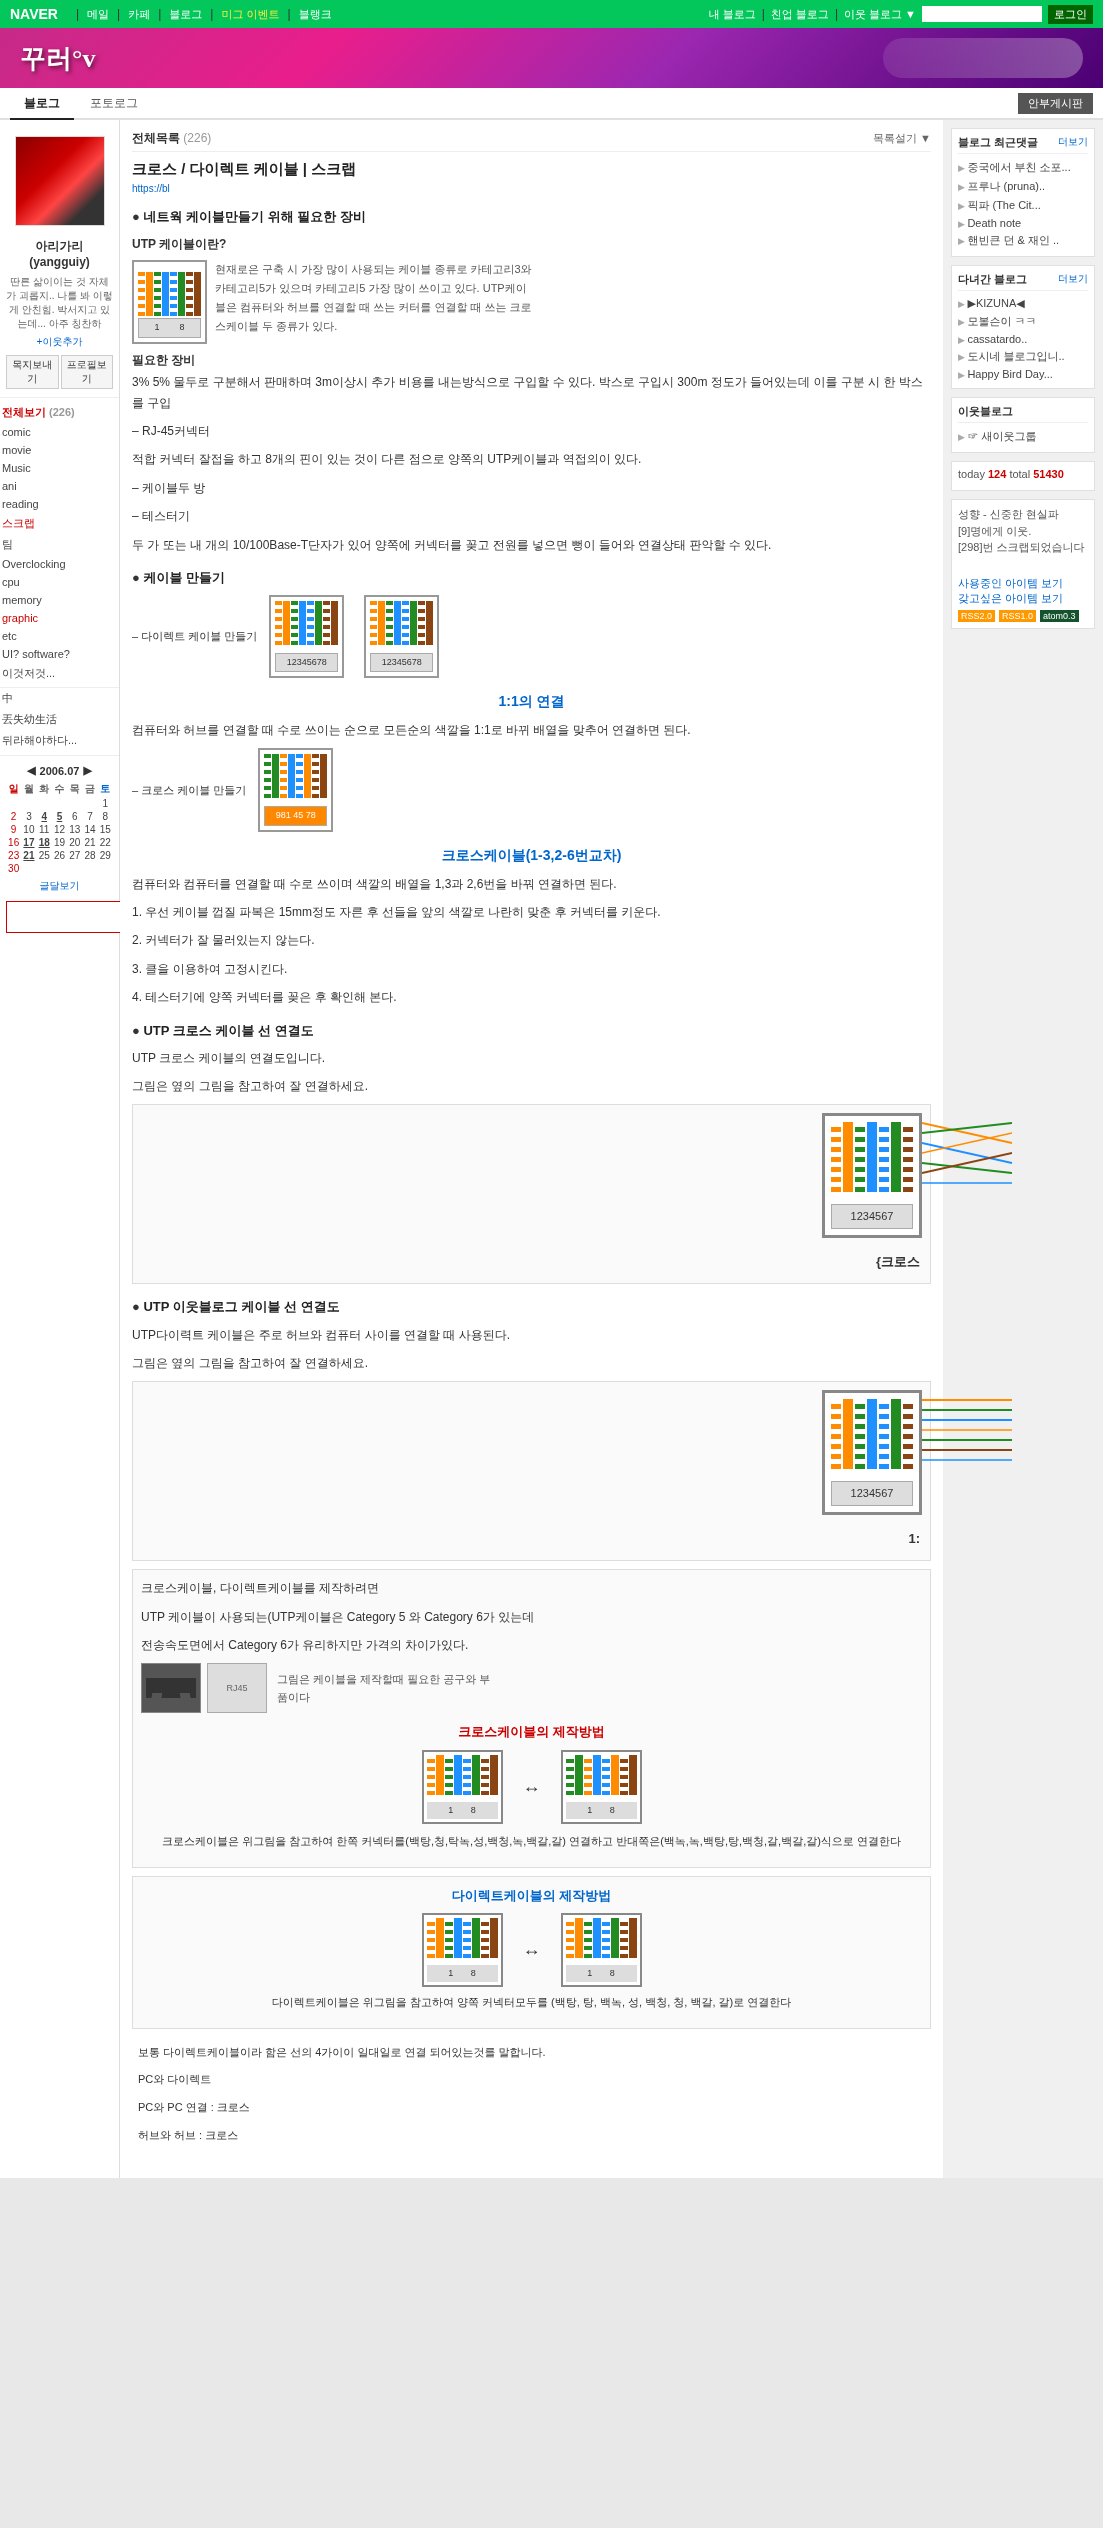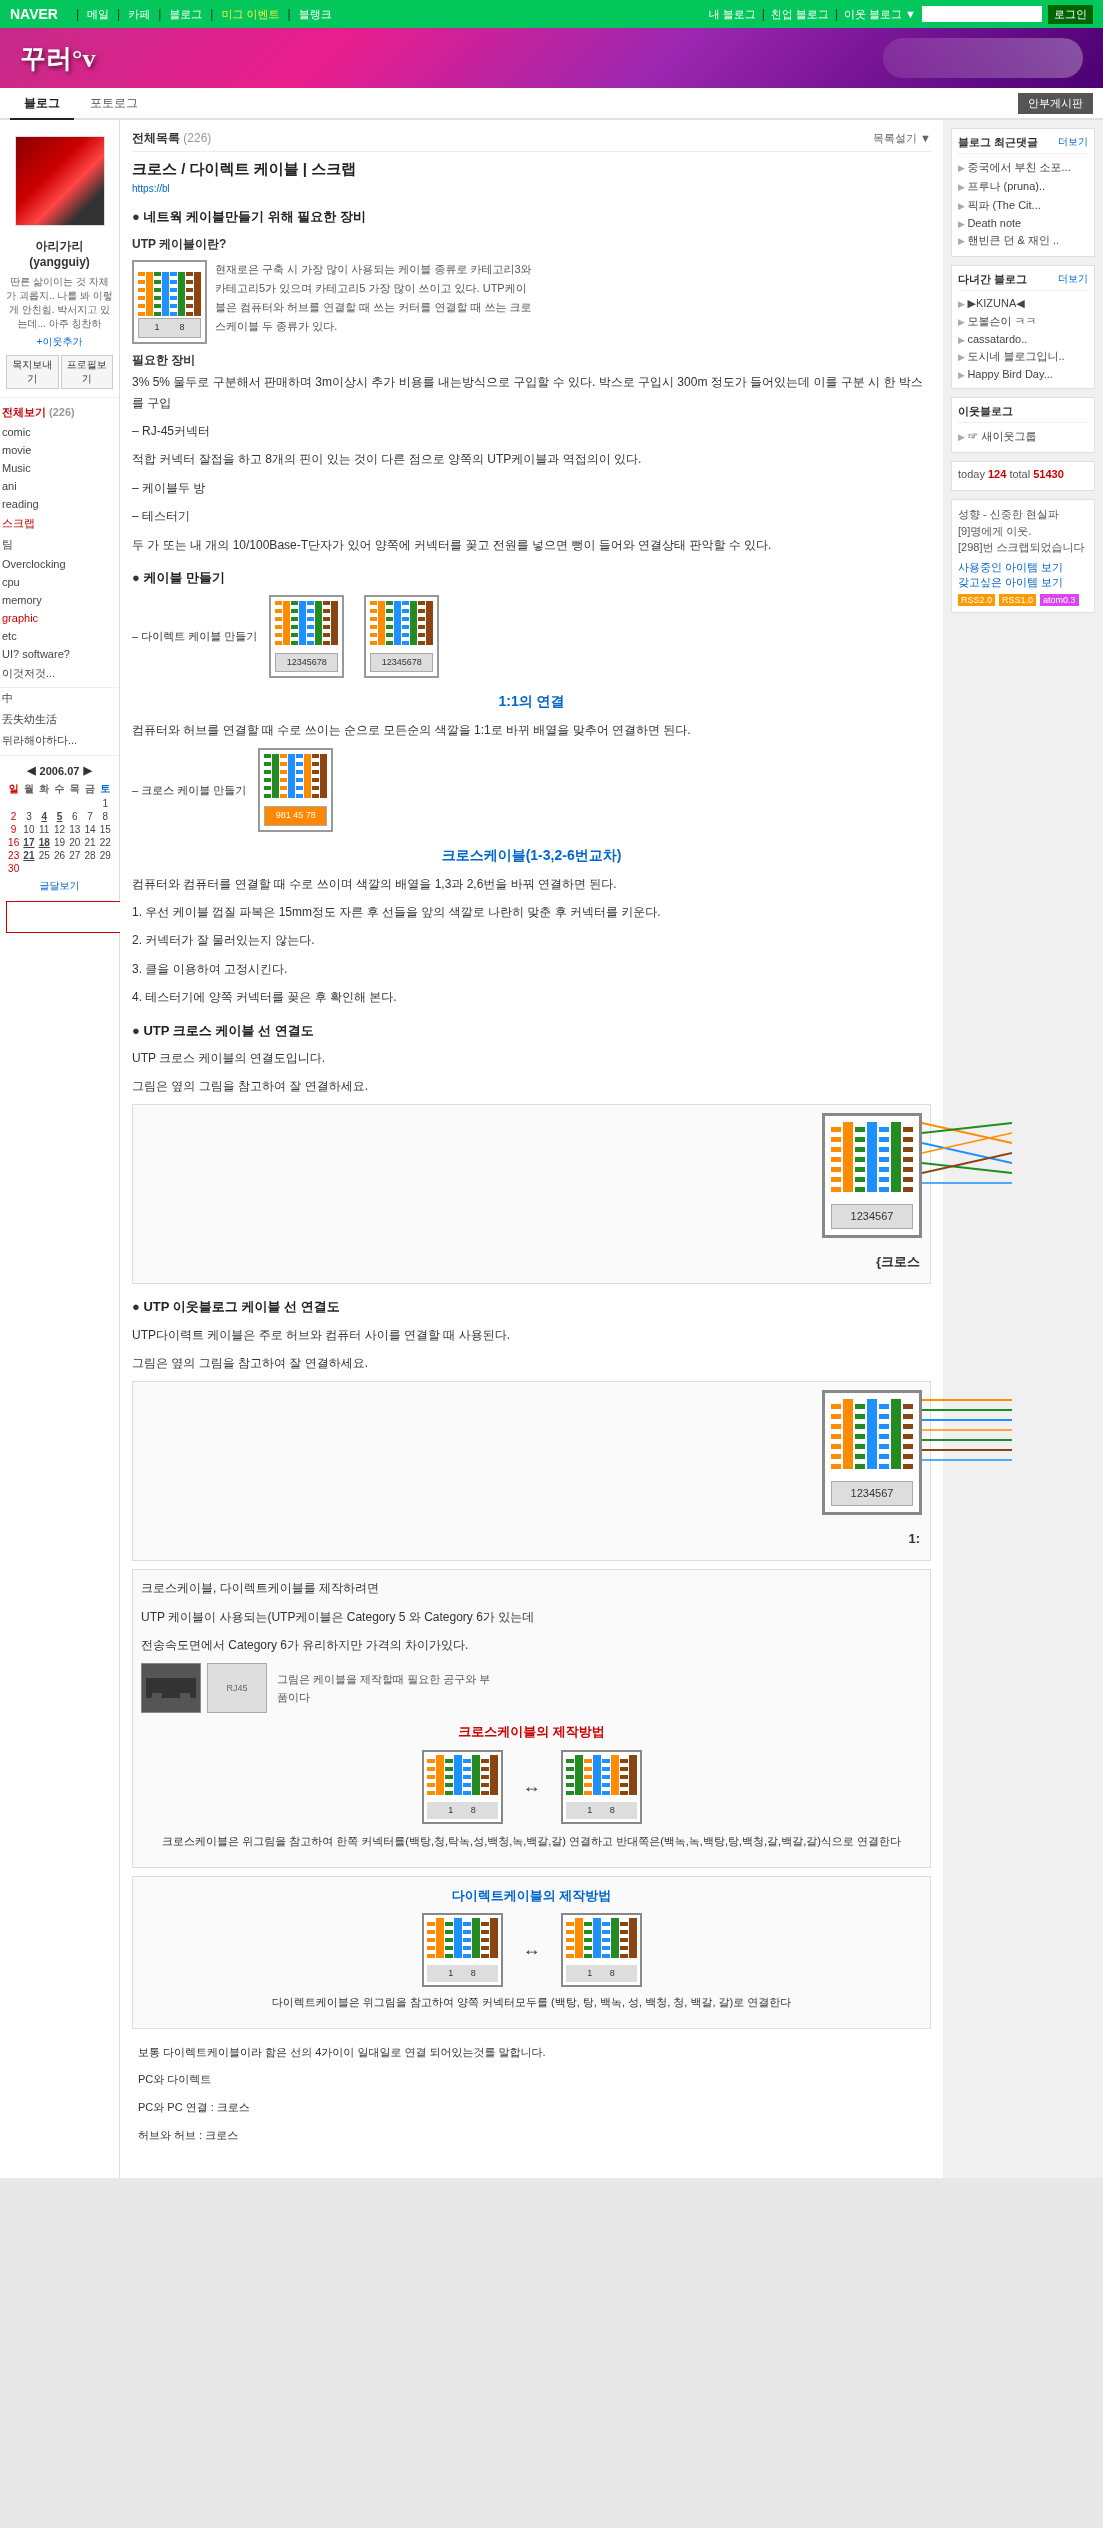--- a/index.html
+++ b/index.html
@@ -74,21 +74,21 @@
     .widget-item { font-size: 11px; color: #444; padding: 2px 0; }
     .widget-item::before { content: '▶ '; color: #aaa; font-size: 9px; }
     .widget-item a { color: #444; text-decoration: none; }
     .widget-neighbor { font-size: 11px; color: #444; padding: 2px 0; }
     .widget-neighbor::before { content: '▶ '; color: #aaa; font-size: 9px; }
     .visitor-info { font-size: 11px; color: #555; margin-bottom: 4px; }
     .visitor-info span { color: #cc0000; font-weight: bold; }
     .mood-text { font-size: 11px; color: #555; line-height: 1.5; }
     .rss-links { display: flex; gap: 4px; margin-top: 4px; }
     .rss-link { background: #f90; color: white; font-size: 9px; padding: 1px 3px; }
-    .rss-link.atom { background: #d946ef; }
+    .rss-link.atom { background: #14532d; }
 
     .bottom-text { font-size: 11px; color: #333; line-height: 1.8; margin: 8px 0; padding: 6px; }
   </style>
 </head>
 <body>
 
 <div id="top-nav">
   <span class="brand">NAVER</span>
   <span>|</span>
   <a>메일</a>
@@ -571,21 +571,21 @@
     <div class="widget">
       <div class="visitor-info">today <span>124</span> total <span>51430</span></div>
     </div>
 
     <div class="widget">
       <div class="mood-text">
         <p>성향 - 신중한 현실파</p>
         <p>[9]명에게 이웃.</p>
         <p>[298]번 스크랩되었습니다</p>
       </div>
-      <div style="font-size:11px;color:#0066cc;cursor:pointer;margin-top:4px;">사용중인 아이템 보기</div>
+      <div style="font-size:11px;color:#0066cc;cursor:pointer;margin-top:20px;">사용중인 아이템 보기</div>
       <div style="font-size:11px;color:#0066cc;cursor:pointer;">갖고싶은 아이템 보기</div>
       <div class="rss-links">
         <span class="rss-link">RSS2.0</span>
         <span class="rss-link">RSS1.0</span>
         <span class="rss-link atom">atom0.3</span>
       </div>
     </div>
 
   </div>
 

